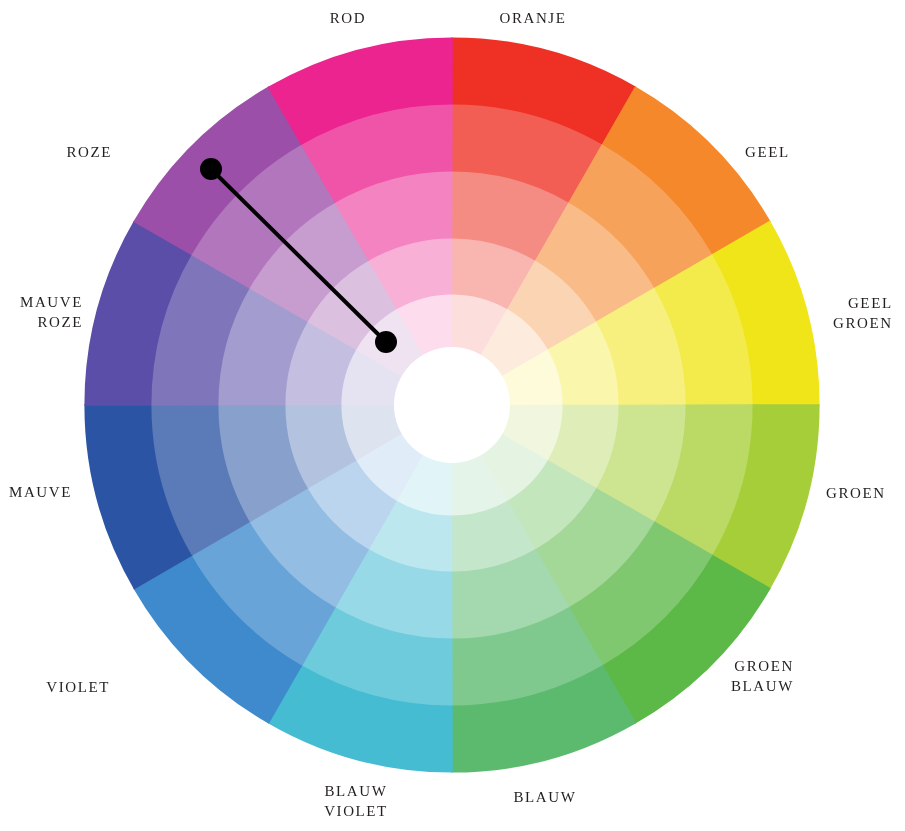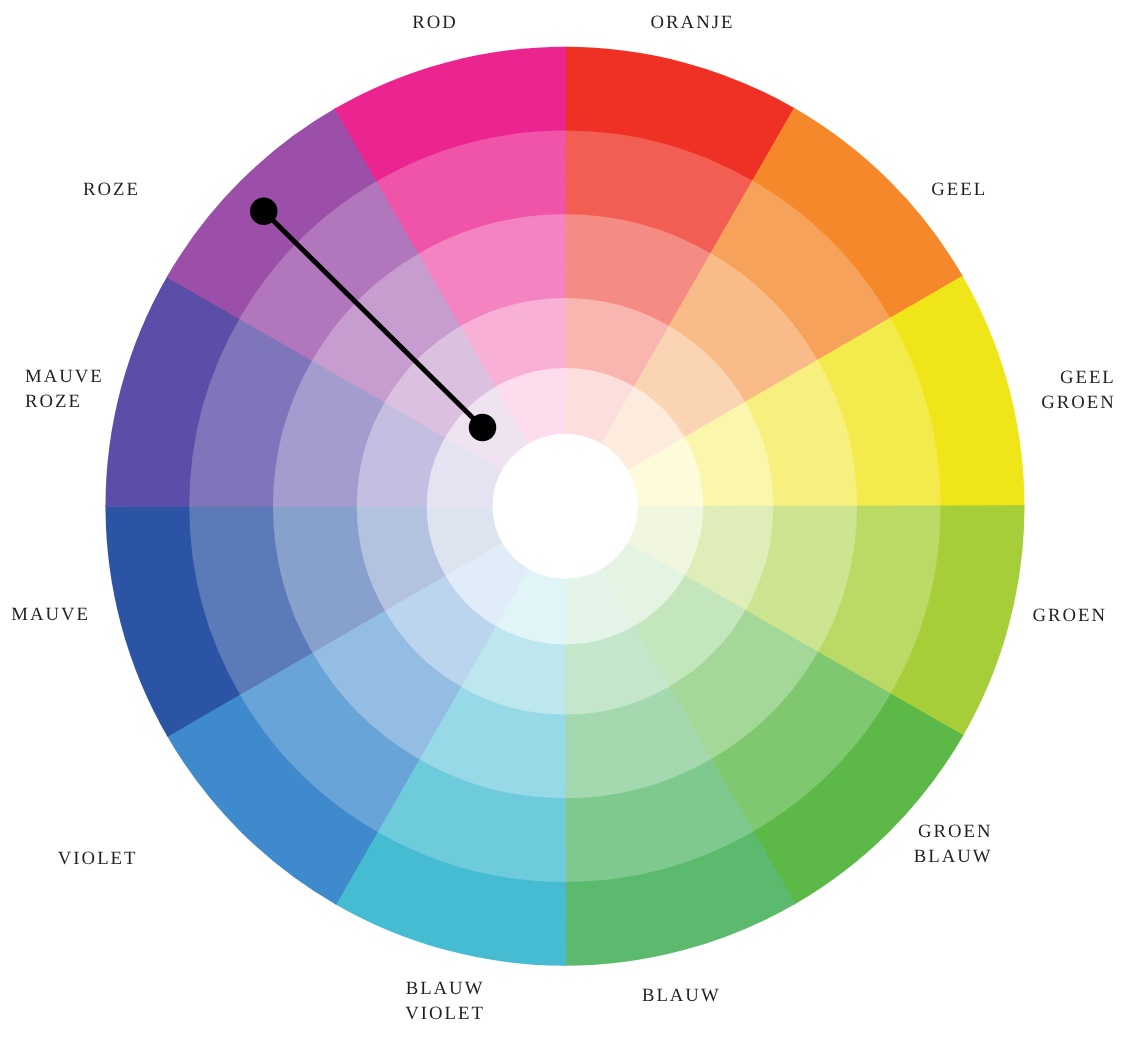--- a/index.html
+++ b/index.html
@@ -34,21 +34,21 @@
     color: #231f20;
     font-family: "Liberation Serif", "DejaVu Serif", serif;
     font-size: 15px;
     letter-spacing: 1.6px;
     line-height: 1.35;
     white-space: pre-line;
     text-transform: uppercase;
     user-select: none;
   }
   .lbl-center { text-align: center; transform: translate(-50%, 0); }
-  .lbl-left   {  transform: translate(-100%, -50%); }
+  .lbl-left   { text-align: right;  transform: translate(-100%, -50%); }
   .lbl-right  { text-align: right;   transform: translate(0, -50%); }
 </style>
 </head>
 <body>
 
 <div id="stage">
   <svg id="wheel-svg" viewBox="0 0 905 831" aria-hidden="true">
     <g id="wheel-rings">
         <path d="M451.23 37.40 A367.6 367.6 0 0 1 636.47 87.03 L602.24 146.03 A299.4 299.4 0 0 0 451.37 105.60 Z" fill="rgb(238,49,36)"></path>
         <path d="M451.37 104.40 A300.6 300.6 0 0 1 602.84 144.99 L568.62 203.98 A232.4 232.4 0 0 0 451.51 172.60 Z" fill="rgb(242,94,84)"></path>
@@ -114,21 +114,21 @@
     <circle id="hub" fill="#ffffff" cx="452" cy="405" r="58"></circle>
     <g id="annotation-group">
         <line x1="211" y1="169" x2="386" y2="342" stroke="#000000" stroke-width="4" stroke-linecap="round"></line>
         <circle cx="211" cy="169" r="11" fill="#000000"></circle>
         <circle cx="386" cy="342" r="11" fill="#000000"></circle>
       </g>
   </svg>
 
   <div id="labels">
       <div class="wheel-label lbl-center" style="left: 348px; top: 8px;">ROD</div>
-      <div class="wheel-label lbl-center" style="left: 554px; top: 8px;">ORANJE</div>
+      <div class="wheel-label lbl-center" style="left: 533px; top: 8px;">ORANJE</div>
       <div class="wheel-label lbl-right" style="left: 745px; top: 152px;">GEEL</div>
       <div class="wheel-label lbl-right" style="left: 833px; top: 313px;">GEEL
 GROEN</div>
       <div class="wheel-label lbl-right" style="left: 826px; top: 493px;">GROEN</div>
       <div class="wheel-label lbl-right" style="left: 731px; top: 676px;">GROEN
 BLAUW</div>
       <div class="wheel-label lbl-center" style="left: 545px; top: 787px;">BLAUW</div>
       <div class="wheel-label lbl-center" style="left: 356px; top: 781px;">BLAUW
 VIOLET</div>
       <div class="wheel-label lbl-left" style="left: 110px; top: 687px;">VIOLET</div>

